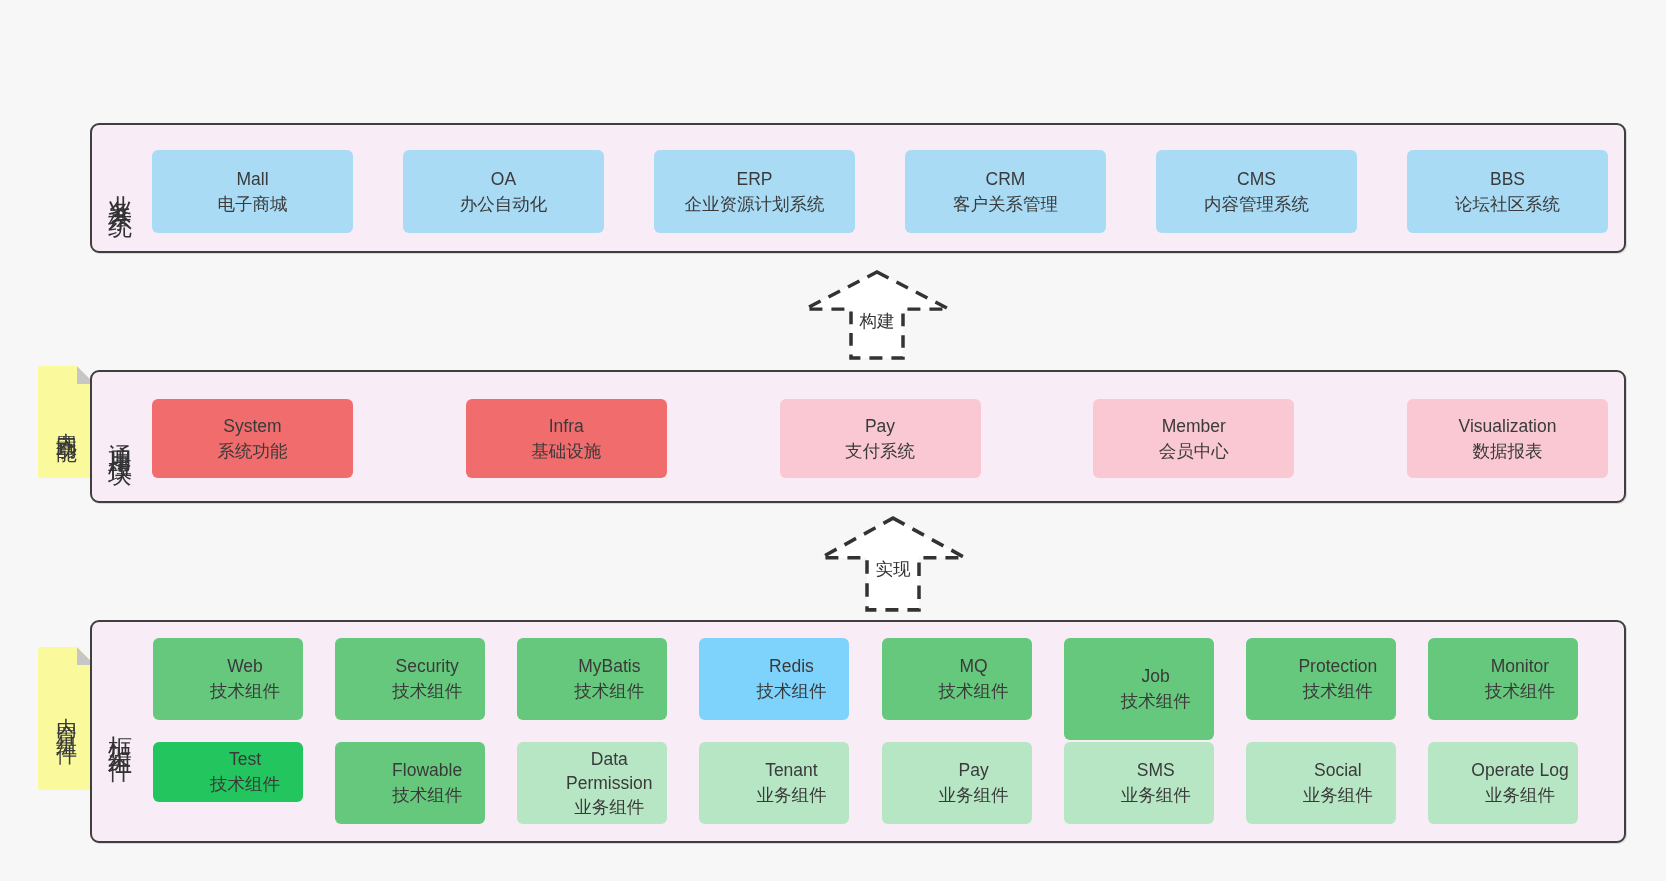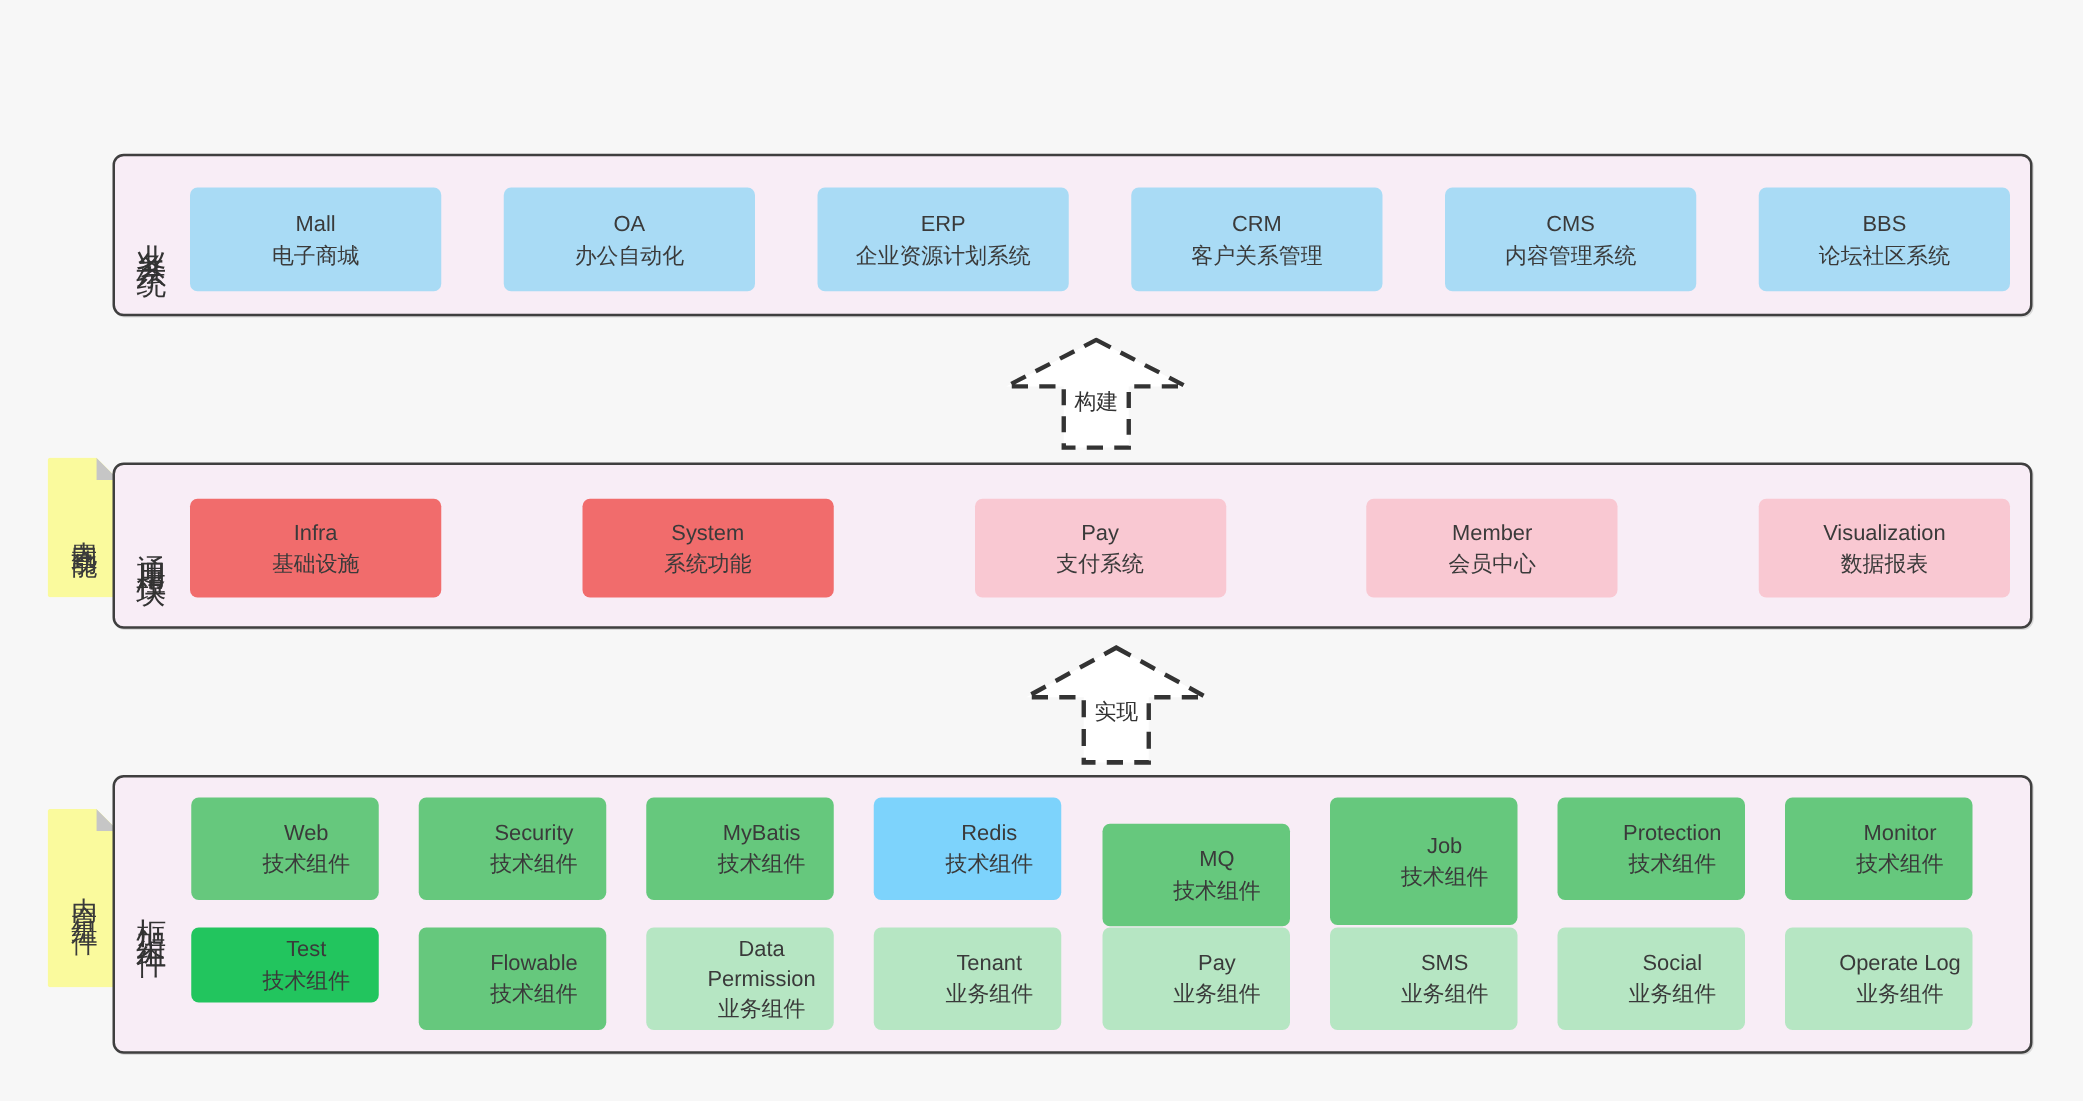--- a/index.html
+++ b/index.html
@@ -153,26 +153,26 @@
     <svg viewBox="0 0 150 92" preserveAspectRatio="none" aria-hidden="true">
       <polygon points="75,2 147,40 101,40 101,90 49,90 49,40 3,40"></polygon>
     </svg>
     <div class="arrow-label" style="top:40px">构建</div>
   </div>
 
   <section class="panel" style="top: 370px; height: 133px; background-color: rgb(248, 237, 246);">
     <div class="side-label">通用模块</div>
     <div class="row row6" style="top:27px">
       <div class="box" style="height: 79px; background-color: rgb(241, 108, 108);">
+        <div>System</div>
+        <div>系统功能</div>
+      </div>
+      <div class="box" style="height: 79px; background-color: rgb(241, 108, 108);">
         <div>Infra</div>
         <div>基础设施</div>
-      </div>
-      <div class="box" style="height: 79px; background-color: rgb(241, 108, 108);">
-        <div>System</div>
-        <div>系统功能</div>
       </div>
       <div class="box" style="height: 79px; background-color: rgb(249, 200, 210);">
         <div>Pay</div>
         <div>支付系统</div>
       </div>
       <div class="box" style="height: 79px; background-color: rgb(249, 200, 210);">
         <div>Member</div>
         <div>会员中心</div>
       </div>
       <div class="box" style="height: 79px; background-color: rgb(249, 200, 210);">
@@ -202,21 +202,21 @@
         <div>技术组件</div>
       </div>
       <div class="box" style="height: 82px; background-color: rgb(102, 200, 125);">
         <div>MyBatis</div>
         <div>技术组件</div>
       </div>
       <div class="box" style="height: 82px; background-color: #7dd3fc;">
         <div>Redis</div>
         <div>技术组件</div>
       </div>
-      <div class="box" style="height: 82px; background-color: rgb(102, 200, 125); margin-top: 21px;">
+      <div class="box" style="height: 82px; background-color: rgb(102, 200, 125);">
         <div>MQ</div>
         <div>技术组件</div>
       </div>
       <div class="box" style="height: 102px; background-color: rgb(102, 200, 125);">
         <div>Job</div>
         <div>技术组件</div>
       </div>
       <div class="box" style="height: 82px; background-color: rgb(102, 200, 125);">
         <div>Protection</div>
         <div>技术组件</div>

